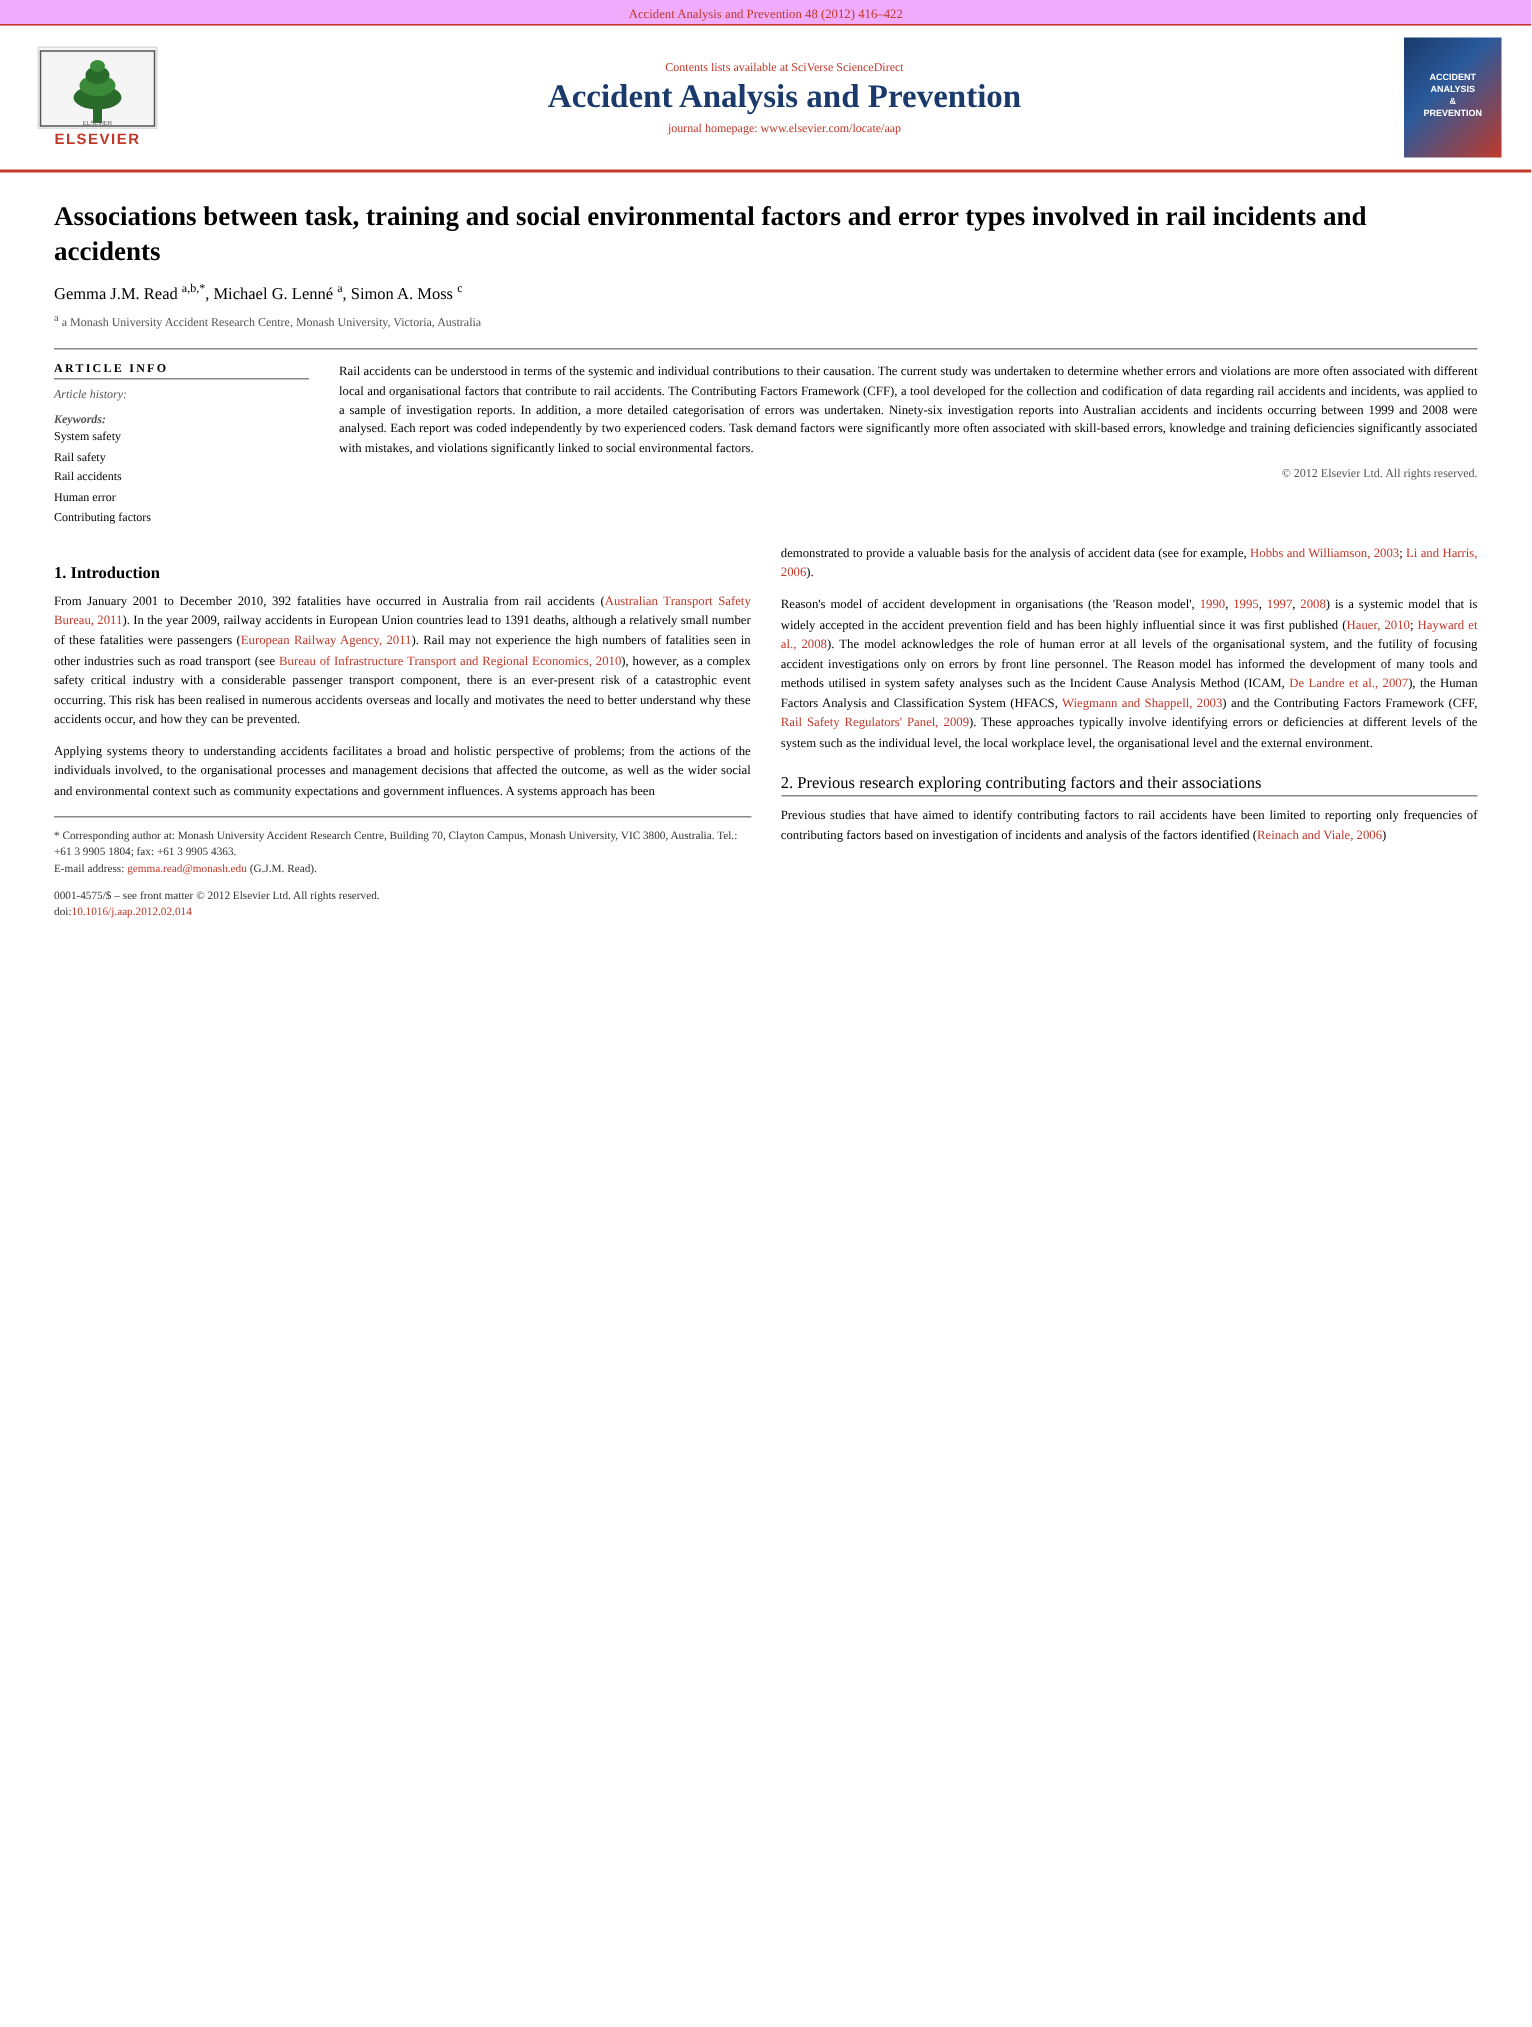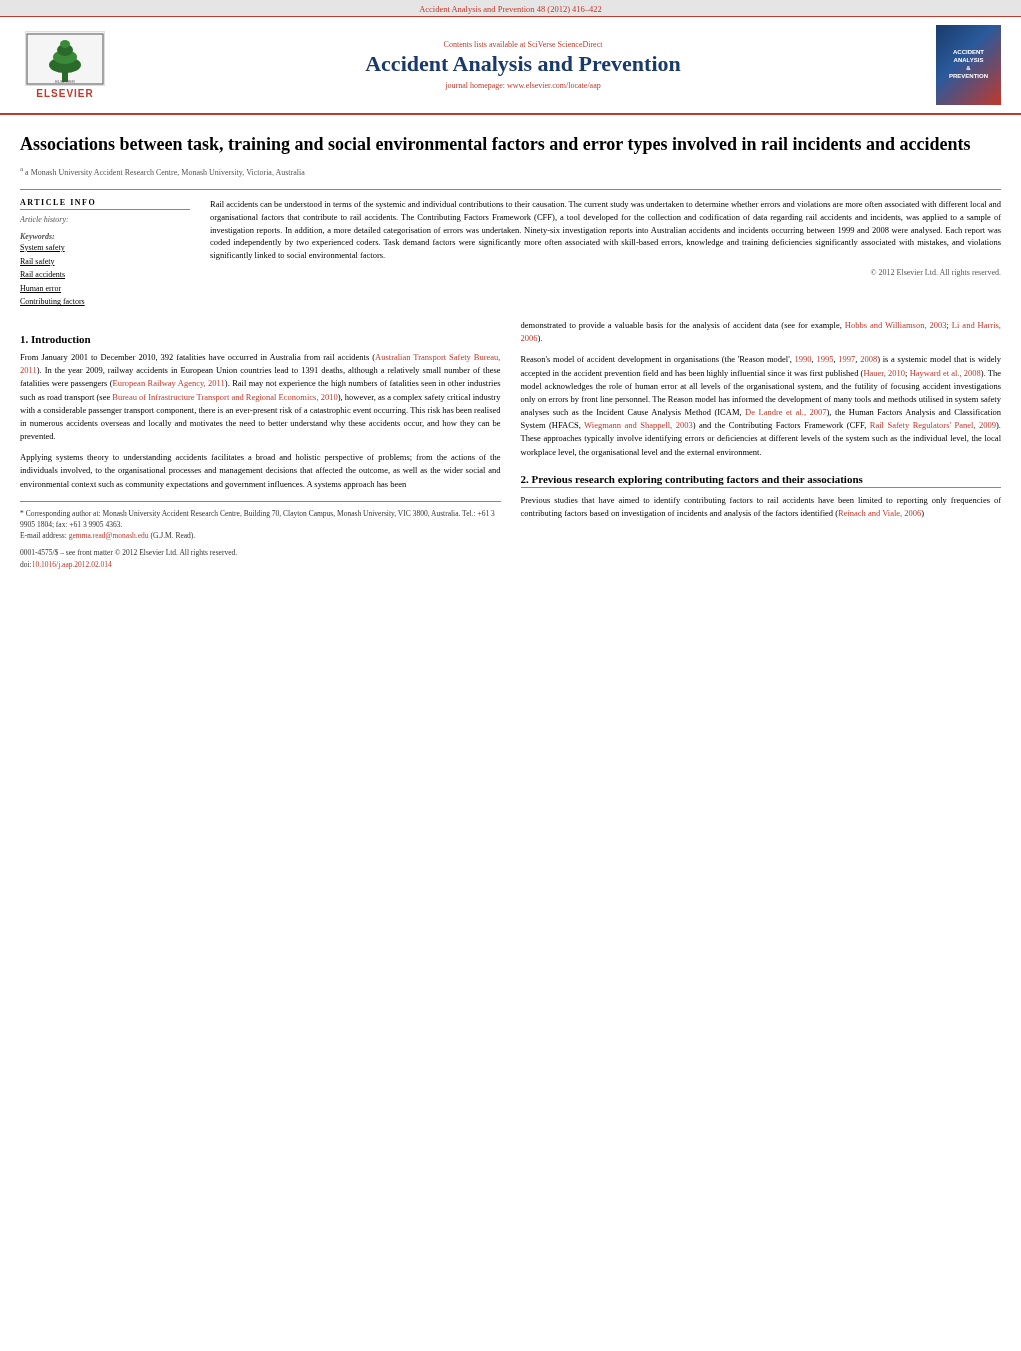--- a/index.html
+++ b/index.html
@@ -7,21 +7,21 @@
       font-family: "Times New Roman", Times, serif;
       background: #fff;
       color: #000;
       width: 1021px;
       min-height: 1351px;
       font-size: 10px;
     }
 
     
     .journal-top-bar {
-      background: #e5e5e5;
+      background: #f0abfc;
       text-align: center;
       padding: 4px 0 2px 0;
       font-size: 8.5px;
       color: #c0392b;
       border-bottom: 1px solid #c0392b;
     }
 
     
     .journal-header {
       display: flex;
@@ -93,21 +93,21 @@
       justify-content: center;
       font-size: 5px;
       color: white;
       text-align: center;
       padding: 4px;
       font-family: Arial, sans-serif;
     }
 
     
     .main-content {
-      padding: 0 20px;
+      padding: 0 36px;
     }
 
     
     .article-title {
       font-size: 18px;
       font-weight: bold;
       color: #000;
       margin: 18px 0 8px 0;
       line-height: 1.3;
       font-family: "Times New Roman", serif;
@@ -176,21 +176,20 @@
     .keywords-label {
       font-size: 8px;
       font-style: italic;
       color: #555;
       font-weight: bold;
     }
     .keywords-list {
       font-size: 8px;
       color: #000;
       line-height: 1.7;
-      text-decoration: underline;
     }
 
     
     .abstract-header {
       font-size: 8px;
       font-weight: bold;
       letter-spacing: 1.5px;
       text-transform: uppercase;
       color: #000;
       border-bottom: 1px solid #888;
@@ -215,21 +214,21 @@
       margin-top: 14px;
     }
     .section-title {
       font-size: 11px;
       font-weight: bold;
       color: #000;
       margin-bottom: 6px;
     }
     .section-title-underline {
       font-size: 11px;
-      font-weight: bold;
+      font-weight: normal;
       color: #000;
       margin-bottom: 6px;
       border-bottom: 1px solid #888;
       padding-bottom: 2px;
     }
 
     
     .body-two-col {
       display: flex;
       gap: 20px;
@@ -317,20 +316,25 @@
         <div>PREVENTION</div>
       </div>
     </div>
   </div>
 </div>
 
 <div class="main-content">
 
   <div class="article-title">Associations between task, training and social environmental factors and error types involved in rail incidents and accidents</div>
 
+  <div class="authors">
+    <span>Gemma J.M. Read <sup>a,b,*</sup>,</span>
+    <span> Michael G. Lenné <sup>a</sup>,</span>
+    <span> Simon A. Moss <sup>c</sup></span>
+  </div>
 
   <div class="affiliations">
     <div><sup>a</sup> <span>a Monash University Accident Research Centre, Monash University, Victoria, Australia</span></div>
   </div>
 
   <div class="two-col">
 
     <div class="left-col">
       <div class="section-header-small">ARTICLE INFO</div>
       <div class="article-history">Article history:</div>

